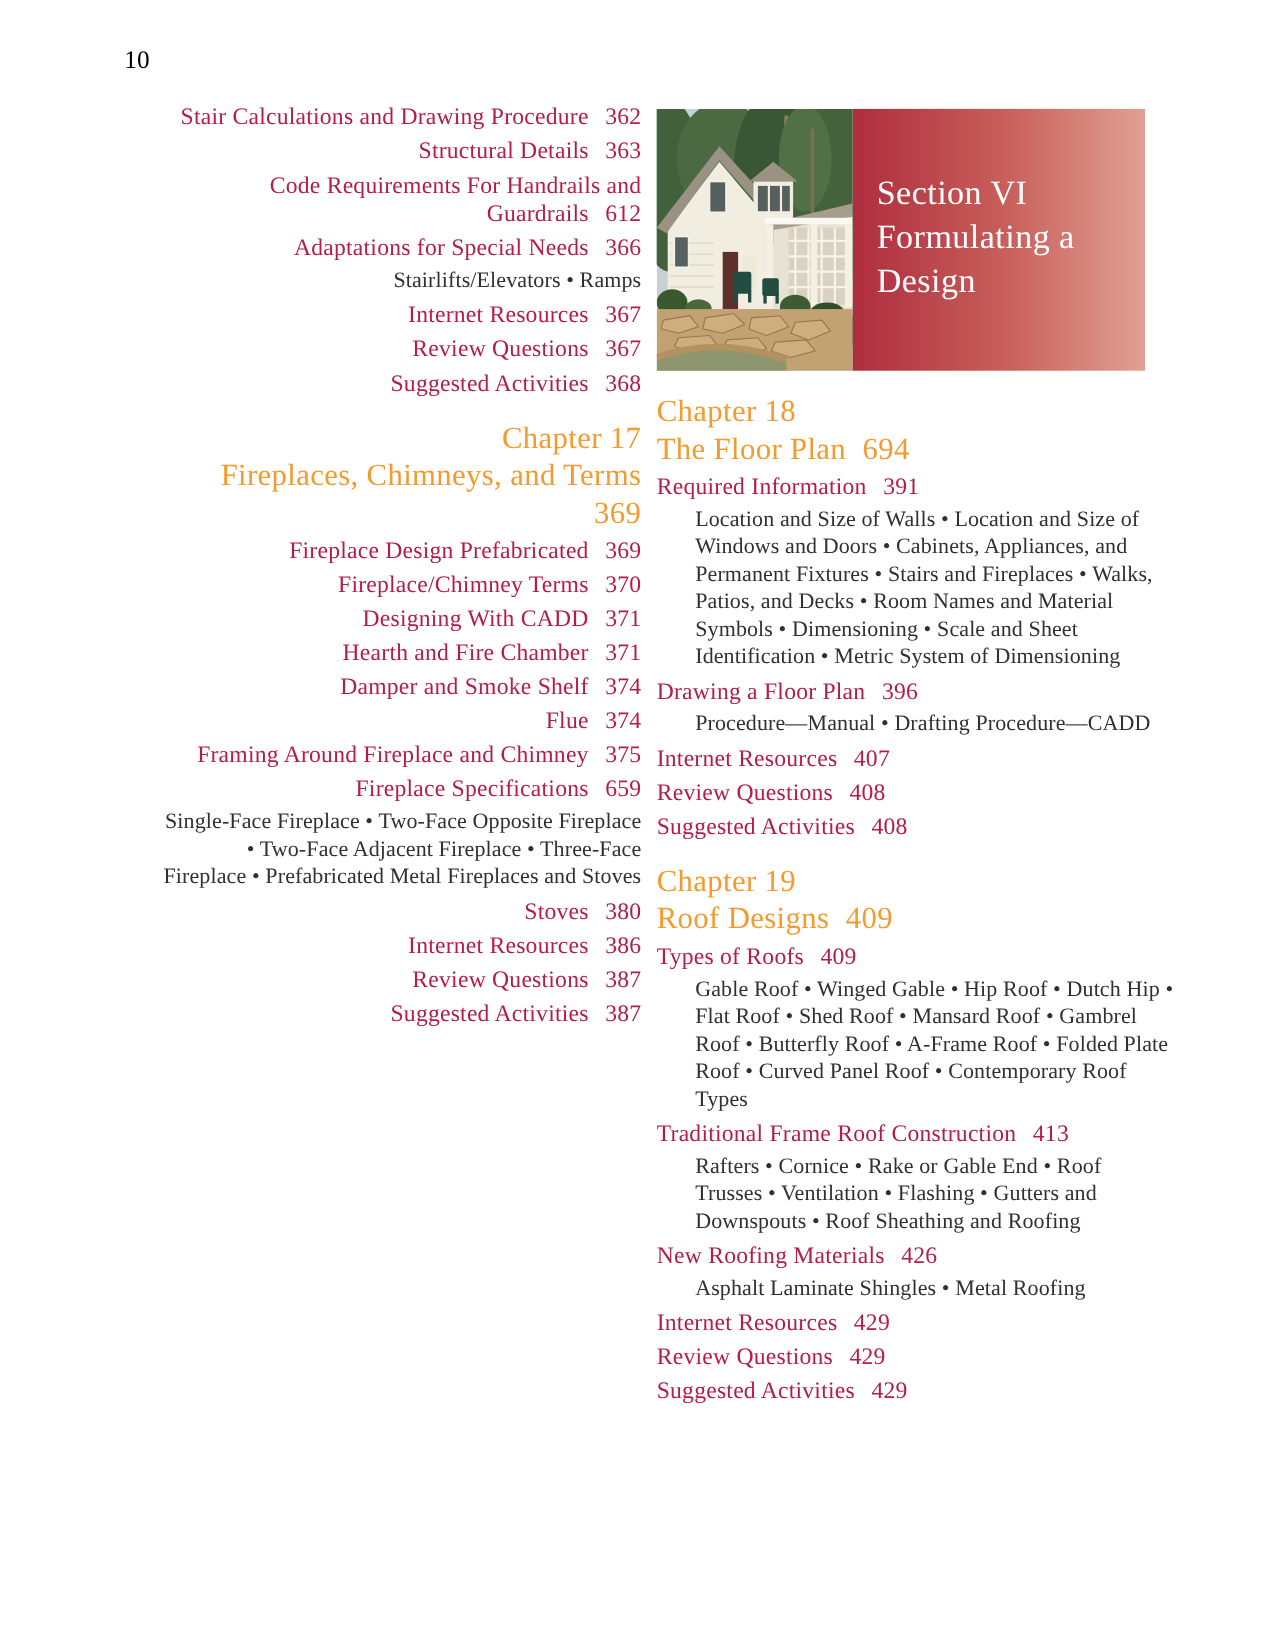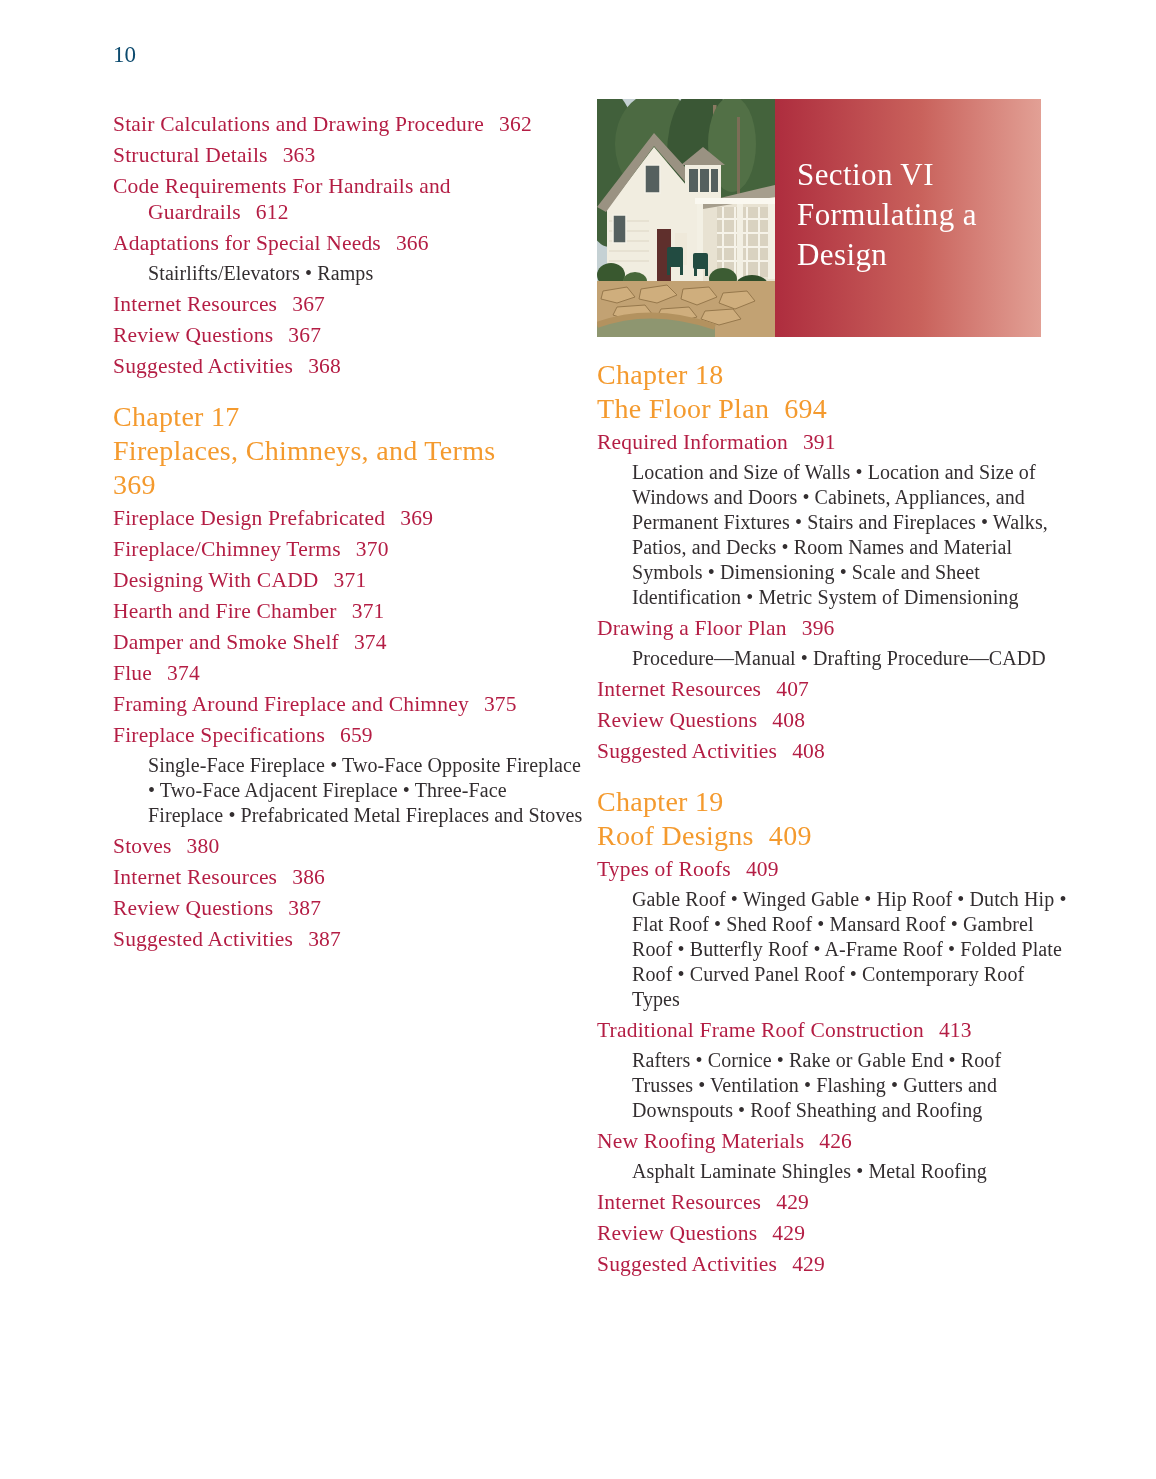--- a/index.html
+++ b/index.html
@@ -10,23 +10,23 @@
     --banner-mid:#c9625c;
     --banner-end:#e2a095;
   }
   *{box-sizing:border-box;}
   html,body{margin:0;padding:0;}
   body{
     width:1156px;height:1479px;background:#ffffff;position:relative;
     font-family:"Liberation Serif","DejaVu Serif",serif;color:#2f2a2c;
     -webkit-font-smoothing:antialiased;
   }
-  .pagenum{position:absolute;left:113px;top:42px;font-size:23px;color:#0c4a6e;}
+  .pagenum{position:absolute;left:113px;top:42px;font-size:23px;color:#000000;}
   .col{position:absolute;width:470px;}
-  .col-left{left:113px;top:111px;}
+  .col-left{left:113px;top:93px;text-align:right;}
   .col-right{left:597px;top:99px;}
 
   .line{margin:0 0 5px;}
   .line.entry{
     color:var(--entry-red);font-size:21.5px;line-height:26px;
     padding-left:35px;text-indent:-35px;white-space:pre-wrap;letter-spacing:.2px;
   }
   .line.sub{
     color:var(--sub-black);font-size:20px;line-height:25px;
     padding-left:35px;letter-spacing:.1px;

